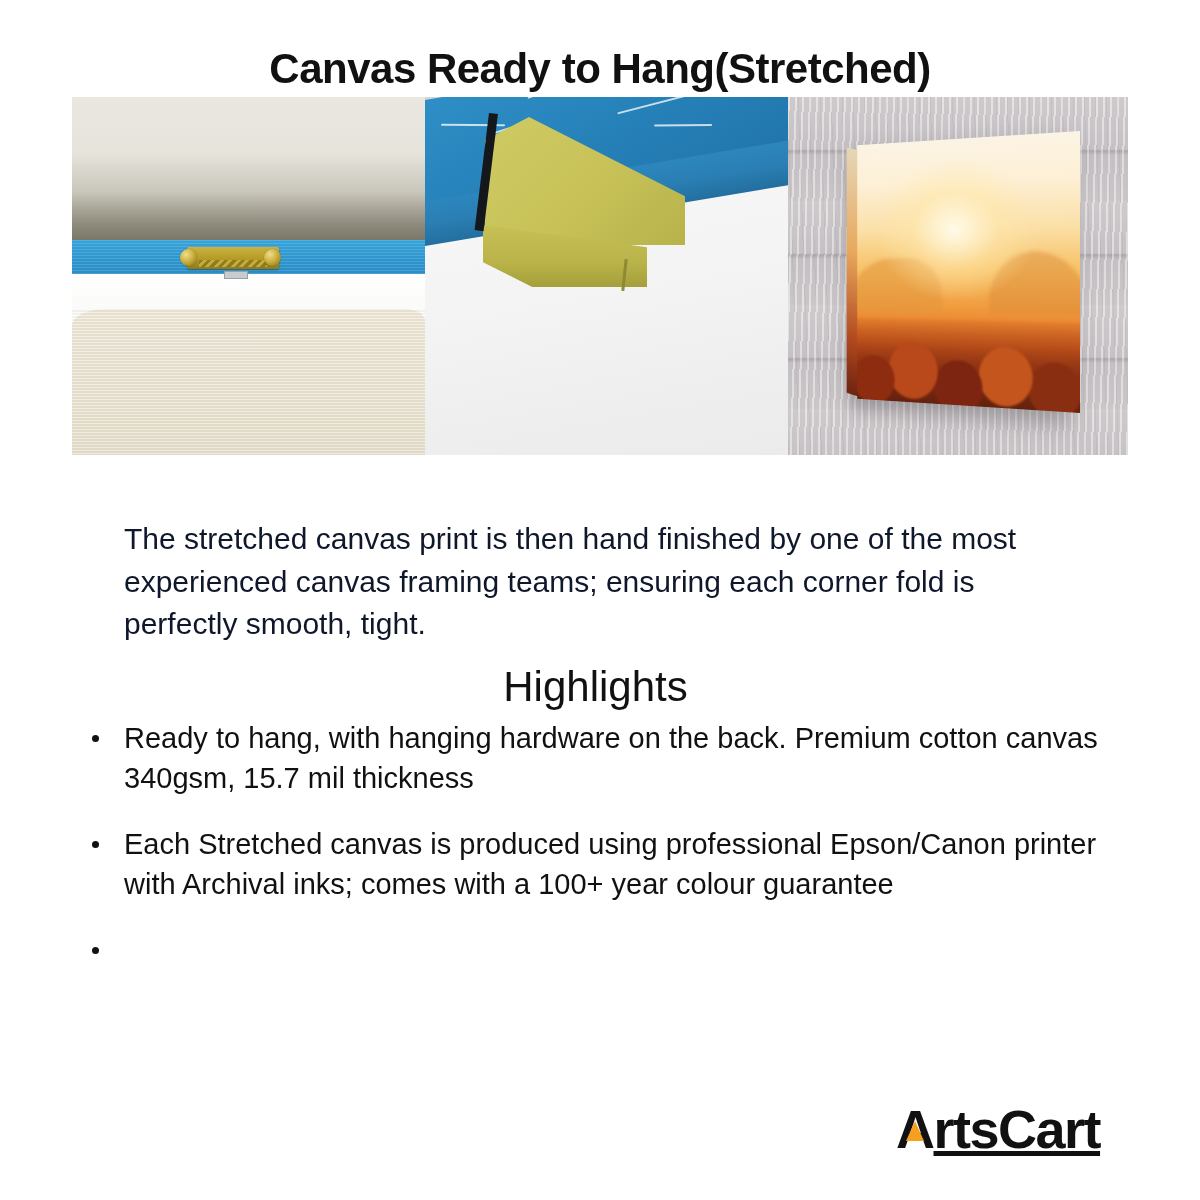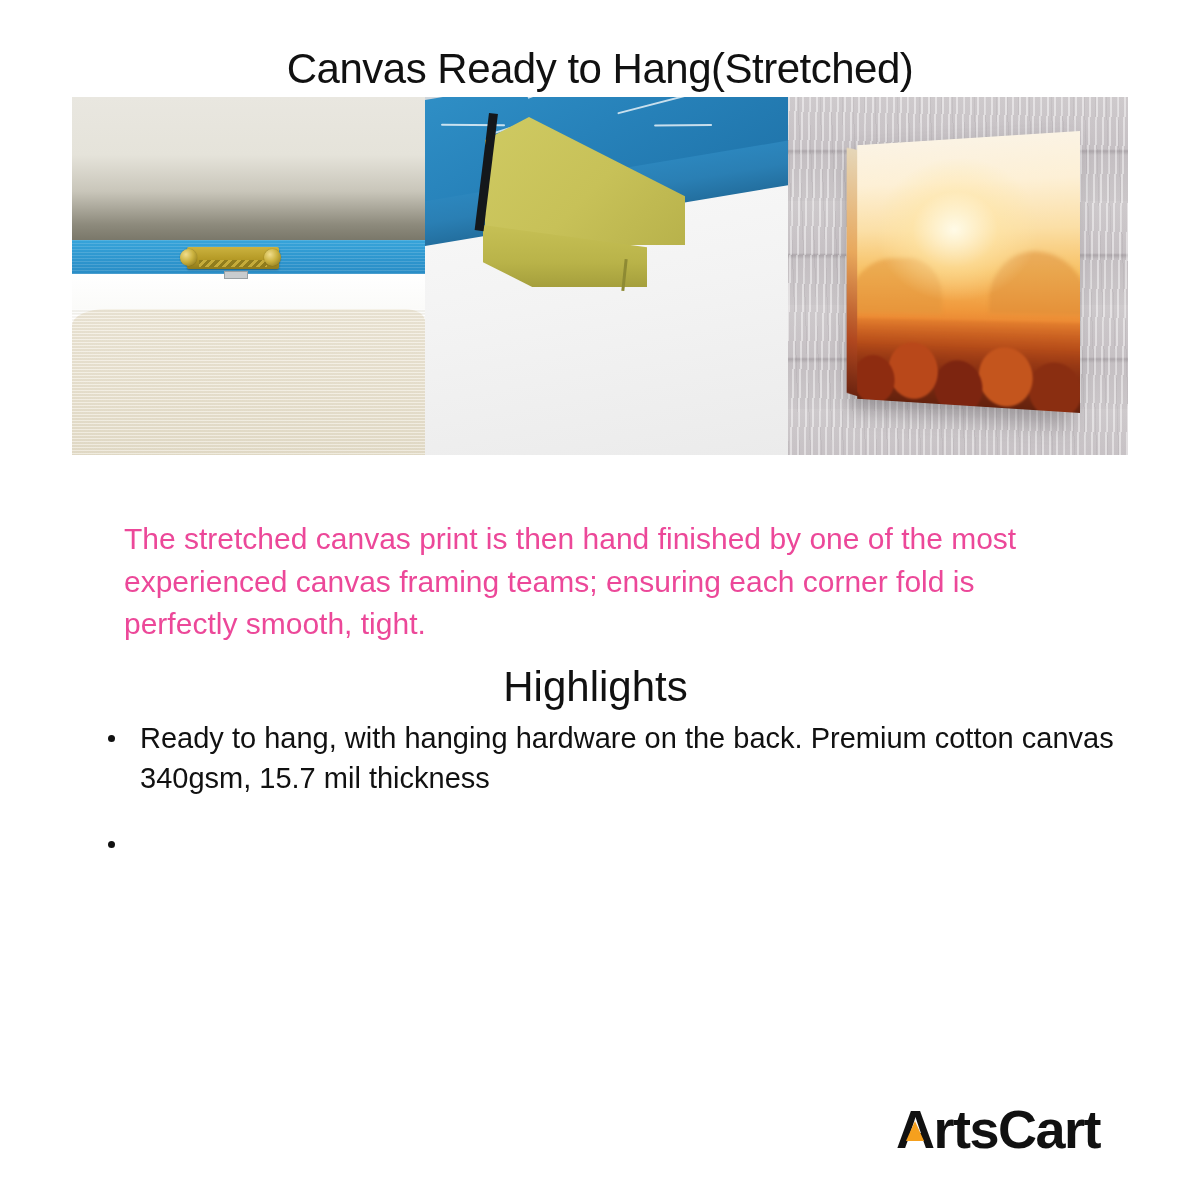--- a/index.html
+++ b/index.html
@@ -13,21 +13,21 @@
     font-family: "Liberation Sans", sans-serif;
     color: #000000;
     overflow: hidden;
     position: relative;
   }
 
   
   .page-title {
     text-align: center;
     font-size: 42px;
-    font-weight: 400;
+    font-weight: 700;
     letter-spacing: -0.5px;
     line-height: 1;
     padding-top: 20px;
     color: #111111;
   }
 
   
   .image-strip {
     position: absolute;
     left: 72px;
@@ -261,38 +261,38 @@
   }
 
   
   .intro {
     position: absolute;
     left: 124px;
     top: 488px;
     width: 940px;
     font-size: 30px;
     line-height: 1.42;
-    color: #ec4899;
+    color: #0f172a;
   }
 
   
   .highlights-heading {
     position: absolute;
     left: 0; right: 9px;
     top: 628px;
     text-align: center;
     font-size: 42px;
     font-weight: 400;
     color: #111111;
   }
 
   
   .highlights-list {
     position: absolute;
-    left: 104px;
+    left: 88px;
     top: 718px;
     width: 1010px;
     margin: 0;
     padding: 0;
     list-style: none;
   }
   .highlights-list li {
     position: relative;
     padding-left: 36px;
     margin-bottom: 26px;
@@ -313,20 +313,21 @@
   .logo {
     position: absolute;
     left: 896px;
     top: 1102px;
     font-size: 54px;
     font-weight: 700;
     letter-spacing: -1.5px;
     color: #111111;
     line-height: 1;
     white-space: nowrap;
+    text-decoration: underline;
   }
   .logo .logo-a {
     position: relative;
     display: inline-block;
   }
   .logo .logo-a .tri {
     position: absolute;
     left: 50%;
     top: 19px;
     transform: translateX(-50%);
@@ -392,18 +393,22 @@
 
 <h2 class="highlights-heading">Highlights</h2>
 
 <ul class="highlights-list">
   <li>
     <span class="dot"></span>
     <span>Ready to hang,  with hanging hardware on the back.  Premium cotton canvas 340gsm, 15.7 mil thickness</span>
   </li>
   <li>
     <span class="dot"></span>
+    <span>Each Stretched canvas is produced using professional Epson/Canon printer with Archival inks; comes with a 100+ year colour guarantee</span>
+  </li>
+  <li>
+    <span class="dot"></span>
   </li>
 </ul>
 
 <div class="logo">
   <span class="logo-a"><span>A</span><span class="tri"></span></span><span>rtsCart</span>
 </div>
 
 </body></html>

